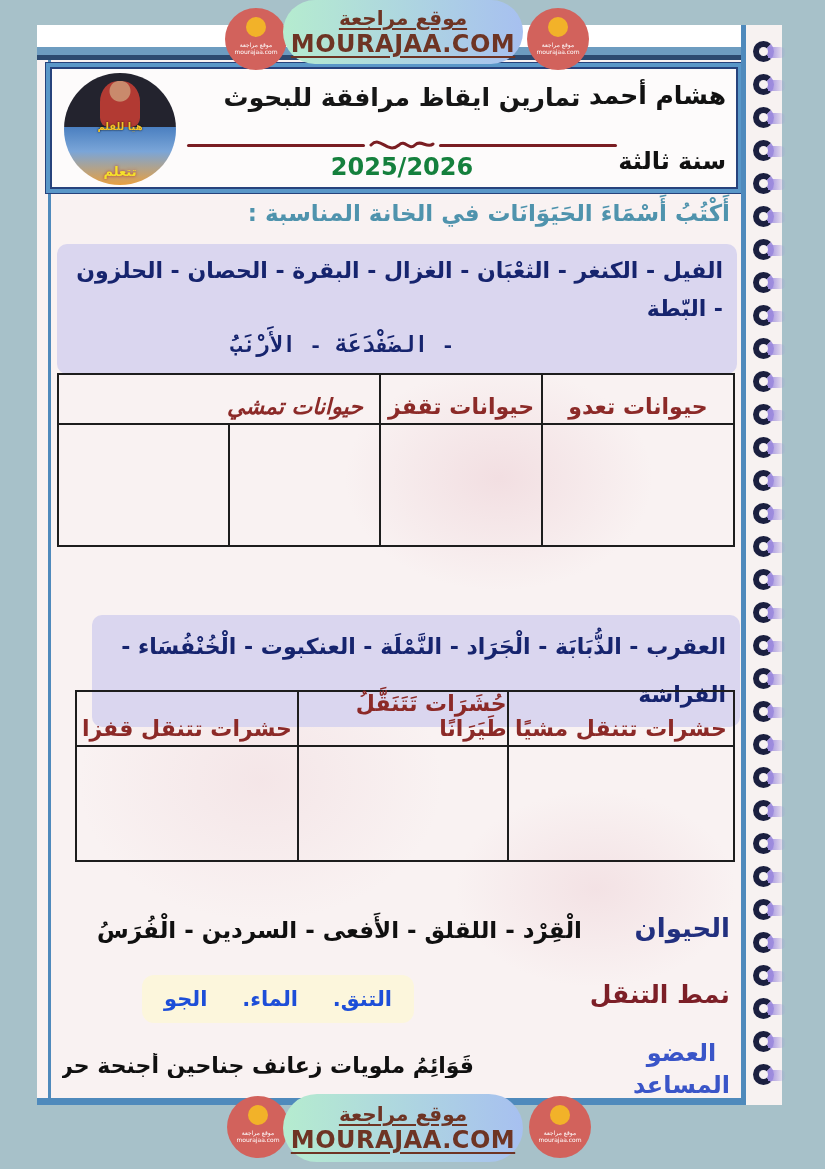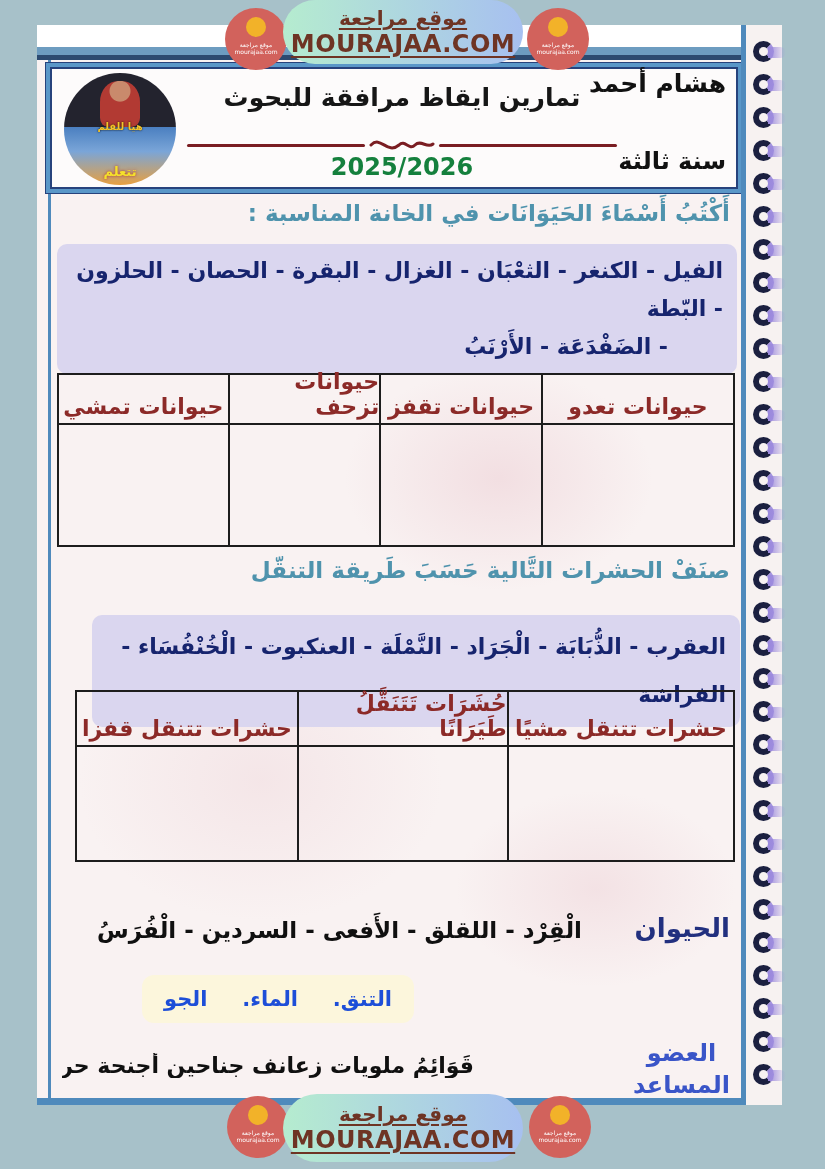--- a/index.html
+++ b/index.html
@@ -44,44 +44,44 @@
   .header-box { position: absolute; left: 13px; top: 42px; width: 688px; height: 122px;
     background: #fdfbfb; border: 2px solid #27427c; box-shadow: 0 0 0 4px #5a97c8, 0 0 0 5px #27427c; }
   .logo { position: absolute; left: 12px; top: 4px; width: 112px; height: 112px; border-radius: 50%; overflow: hidden;
     background: linear-gradient(180deg, #23232e 0%, #23232e 48%, #4a7fc0 48%, #7aa5d8 70%, #e8a040 100%); }
   .logo-person { position: absolute; left: 36px; top: 8px; width: 40px; height: 46px; border-radius: 45% 45% 20% 20%;
     background: radial-gradient(circle at 50% 22%, #c98a6c 0 10px, #b23a33 11px 100%); }
   .logo-band { position: absolute; left: 0; top: 48px; width: 100%; text-align: center;
     color: #f5c52a; font-size: 10px; font-weight: bold; text-shadow: 0 0 2px #000; direction: rtl; }
   .logo-bottom-text { position: absolute; left: 0; bottom: 6px; width: 100%; text-align: center;
     color: #f5e12a; font-size: 13px; font-weight: bold; text-shadow: 0 0 3px #a33; direction: rtl; }
-  .hdr-author { position: absolute; right: 10px; top: 0; font-size: 25px; font-weight: bold; color: #111; direction: rtl; }
+  .hdr-author { position: absolute; right: 10px; top: 12px; font-size: 25px; font-weight: bold; color: #111; direction: rtl; }
   .hdr-title  { position: absolute; left: 170px; top: 14px; width: 360px; text-align: center; font-size: 25px; font-weight: bold; color: #161616; direction: rtl; }
   .hdr-grade  { position: absolute; right: 10px; bottom: 12px; font-size: 24px; font-weight: bold; color: #111; direction: rtl; }
   .hdr-year   { position: absolute; left: 170px; bottom: 6px; width: 360px; text-align: center; font-size: 24px; font-weight: bold; color: #15803d; }
   .divider { position: absolute; left: 135px; top: 64px; width: 430px; height: 24px; display: flex; align-items: center; }
   .divider .seg { flex: 1; height: 3px; background: #7a1d22; border-radius: 2px; }
   .divider svg { flex: none; margin: 0 4px; }
 
   
   .instr { position: absolute; right: 52px; direction: rtl; color: #4f93ad; font-weight: bold; font-size: 23px; }
   .wordbank { position: absolute; background: #dad6ef; border-radius: 10px; color: #16246e; font-weight: bold; font-size: 22px;
     direction: rtl; text-align: right; padding: 8px 14px; line-height: 38px; }
-  .wb-line2 { display: block; transform: translateX(-55px); }
+  .wb-line2 { display: block; text-align: center; transform: translateX(-55px); font-family: Liberation Mono, monospace; }
 
   
   .tbl { position: absolute; border: 2px solid #1d1d1d; background: transparent; }
   .tbl-row { display: flex; flex-direction: row-reverse; }
   .tbl-head { border-bottom: 2px solid #1d1d1d; }
   .cell { border-left: 2px solid #1d1d1d; display: flex; align-items: flex-end; justify-content: center;
     color: #8c2a28; font-weight: bold; direction: rtl; padding-bottom: 4px; }
   .cell:last-child { border-left: none; }
   .t1 .cell { font-size: 22px; }
   .t2 .cell { font-size: 22px; }
-  .c-a { width: 28.5%; } .c-b { width: 24%; } .c-c { width: 22.5%; } .c-d { width: 25%; }
+  .c-a { width: 28.5%; } .c-b { width: 24%; } .c-c { width: 22.5%; } .c-d { width: 25%; font-style: italic; }
   .c-e { width: 34.5%; } .c-f { width: 32%; } .c-g { width: 33.5%; margin-top: 11px; }
 
   
   .lbl { position: absolute; right: 52px; direction: rtl; font-weight: bold; }
   .lbl-animal { color: #22307f; font-size: 26px; }
   .lbl-mode { color: #7c1f27; font-size: 25px; }
   .lbl-organ { color: #3a55c8; font-size: 24px; line-height: 32px; text-align: center; }
   .animals-line { position: absolute; left: 30px; top: 892px; width: 545px; text-align: center;
     color: #101010; font-weight: bold; font-size: 23px; direction: rtl; }
   .modes-box { position: absolute; left: 105px; top: 950px; width: 272px; height: 48px; background: #fcf6dc; border-radius: 12px;
@@ -124,51 +124,50 @@
     <div class="instr" style="top:175px;">أَكْتُبُ أَسْمَاءَ الحَيَوَانَات في الخانة المناسبة :</div>
     <div class="wordbank" style="left:20px; top:219px; width:680px;">
       <span>الفيل - الكنغر - الثعْبَان - الغزال - البقرة - الحصان - الحلزون - البّطة</span>
       <span class="wb-line2">- الضَفْدَعَة - الأَرْنَبُ</span>
     </div>
 
     <div class="tbl t1" style="left:20px; top:348px; width:678px;">
       <div class="tbl-row tbl-head" style="height:50px;">
         <div class="cell c-a">حيوانات تعدو</div>
         <div class="cell c-b">حيوانات تقفز</div>
-        <div class="cell c-c">حيوانات تزحف</div>
         <div class="cell c-d">حيوانات تمشي</div>
       </div>
       <div class="tbl-row" style="height:120px;">
         <div class="cell c-a"></div>
         <div class="cell c-b"></div>
         <div class="cell c-c"></div>
         <div class="cell c-d"></div>
       </div>
     </div>
 
-    <div class="instr" style="top:532px;">صنَفْ الحشرات التَّالية حَسَبَ طَريقة التنقّل</div>
     <div class="wordbank" style="left:55px; top:590px; width:648px; line-height:48px;">العقرب - الذُّبَابَة - الْجَرَاد - النَّمْلَة - العنكبوت - الْخُنْفُسَاء - الفراشة</div>
 
     <div class="tbl t2" style="left:38px; top:665px; width:660px;">
       <div class="tbl-row tbl-head" style="height:55px;">
         <div class="cell c-e">حشرات تتنقل مشيًا</div>
         <div class="cell c-f">حُشَرَات تَتَنَقَّلُ طَيَرَانًا</div>
         <div class="cell c-g">حشرات تتنقل قفزا</div>
       </div>
       <div class="tbl-row" style="height:113px;">
         <div class="cell c-e"></div>
         <div class="cell c-f"></div>
         <div class="cell c-g"></div>
       </div>
     </div>
 
 
     <div class="lbl lbl-animal" style="top:888px;">الحيوان</div>
     <div class="animals-line">الْقِرْد - اللقلق - الأَفعى - السردين - الْفُرَسُ</div>
 
+    <div class="lbl lbl-mode" style="top:955px;">نمط التنقل</div>
     <div class="modes-box">
       <span class="mode-word">التنق.</span>
       <span class="mode-word">الماء.</span>
       <span class="mode-word">الجو</span>
     </div>
 
     <div class="lbl lbl-organ" style="top:1012px;">
       <span style="display:block">العضو</span>
       <span style="display:block">المساعد</span>
     </div>

